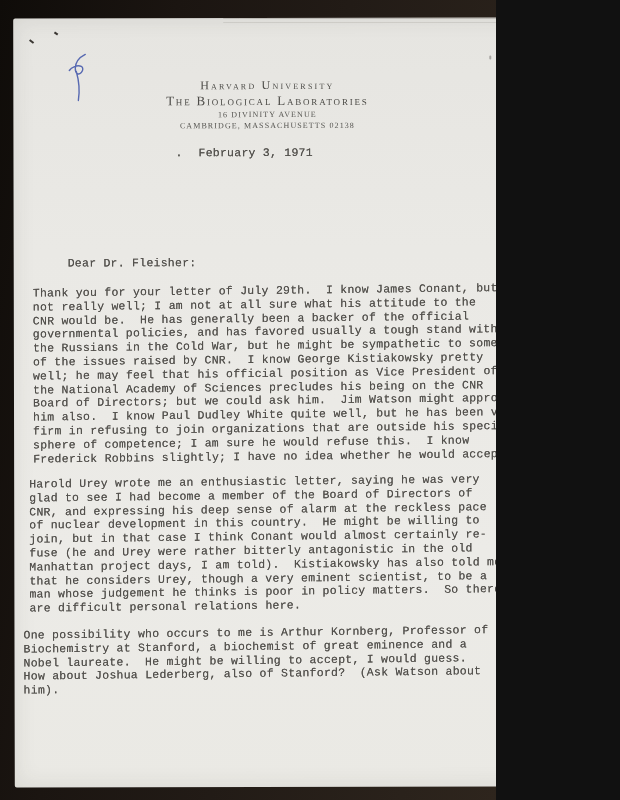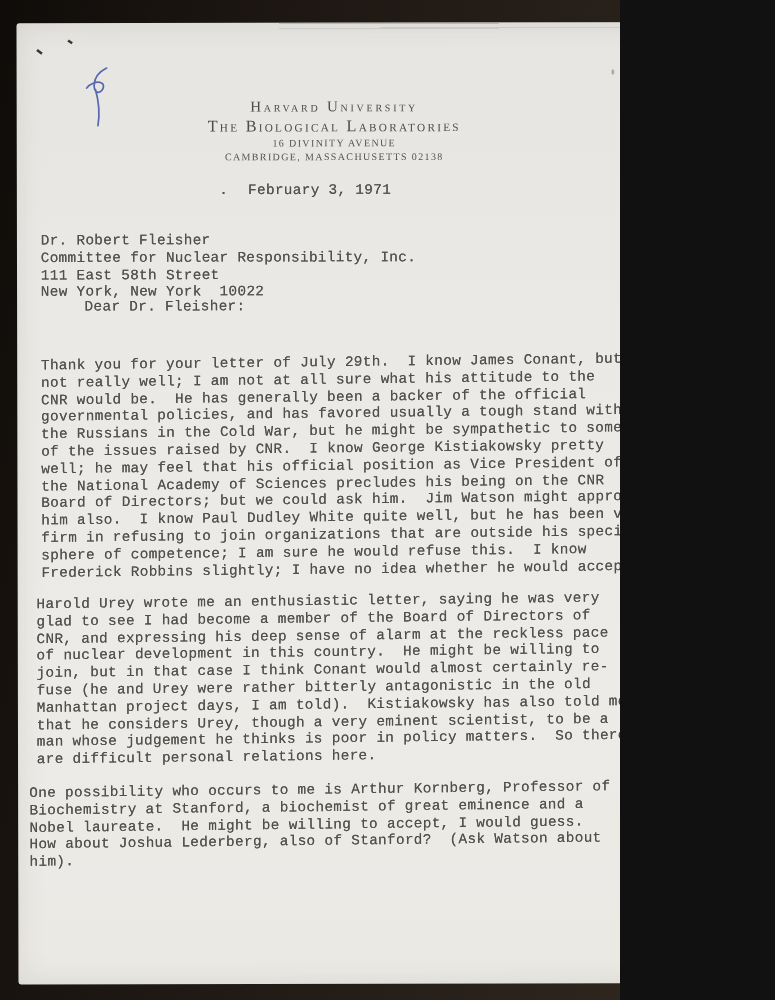--- a/index.html
+++ b/index.html
@@ -66,21 +66,21 @@
     color:#52504c;
     font-size:11.5px;
     line-height:13.8px;
     letter-spacing:0.25px;
     white-space:pre;
     text-shadow:0 0 0.5px rgba(82,80,76,0.85);
   }
   .date-line{position:absolute;left:185px;top:128px;}
   .stray-mark{position:absolute;left:162px;top:128px;}
   .recipient{position:absolute;left:19px;top:168px;}
-  .salutation{position:absolute;left:19px;top:221px;padding-left:35px;}
+  .salutation{position:absolute;left:19px;top:238px;padding-left:35px;}
   .para{transform:skewY(-0.55deg);transform-origin:0 0;}
   .para-1{position:absolute;left:19px;top:268px;}
   .para-2{position:absolute;left:15px;top:459px;}
   .para-3{position:absolute;left:9px;top:610px;}
   .pen-mark{position:absolute;left:44px;top:30px;}
   .speck{position:absolute;border-radius:50%;}
   .tick{position:absolute;background:#3a3632;}
 </style>
 </head>
 <body>
@@ -93,24 +93,20 @@
       <div class="lh-institution">Harvard University</div>
       <div class="lh-department">The Biological Laboratories</div>
       <div class="lh-sub">16 DIVINITY AVENUE</div>
       <div class="lh-sub">CAMBRIDGE, MASSACHUSETTS 02138</div>
     </div>
 
     <div class="typed stray-mark">.</div>
 
     <div class="typed date-line">February 3, 1971</div>
 
-    <div class="typed recipient">Dr. Robert Fleisher
-Committee for Nuclear Responsibility, Inc.
-111 East 58th Street
-New York, New York  10022</div>
 
     <div class="typed salutation">Dear Dr. Fleisher:</div>
 
     <div class="typed para para-1">Thank you for your letter of July 29th.  I know James Conant, but
 not really well; I am not at all sure what his attitude to the
 CNR would be.  He has generally been a backer of the official
 governmental policies, and has favored usually a tough stand with
 the Russians in the Cold War, but he might be sympathetic to some
 of the issues raised by CNR.  I know George Kistiakowsky pretty
 well; he may feel that his official position as Vice President of

